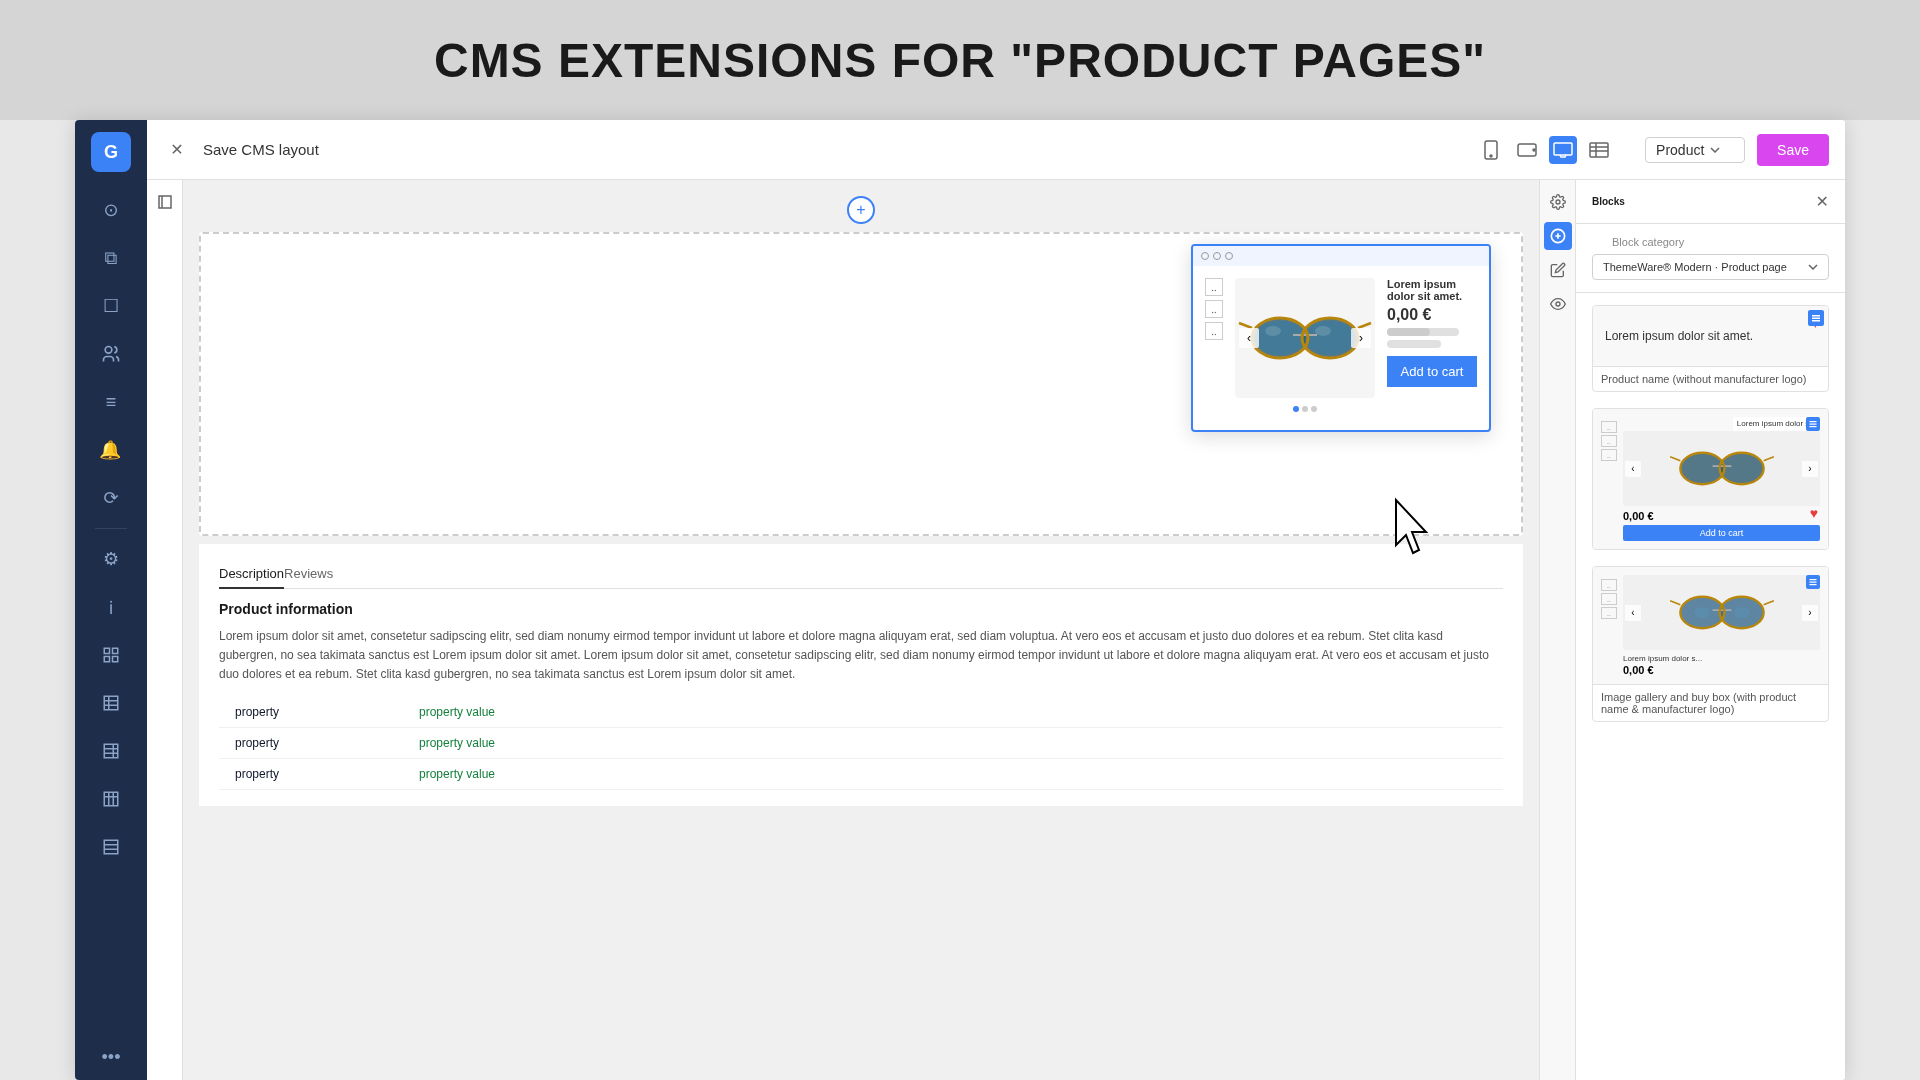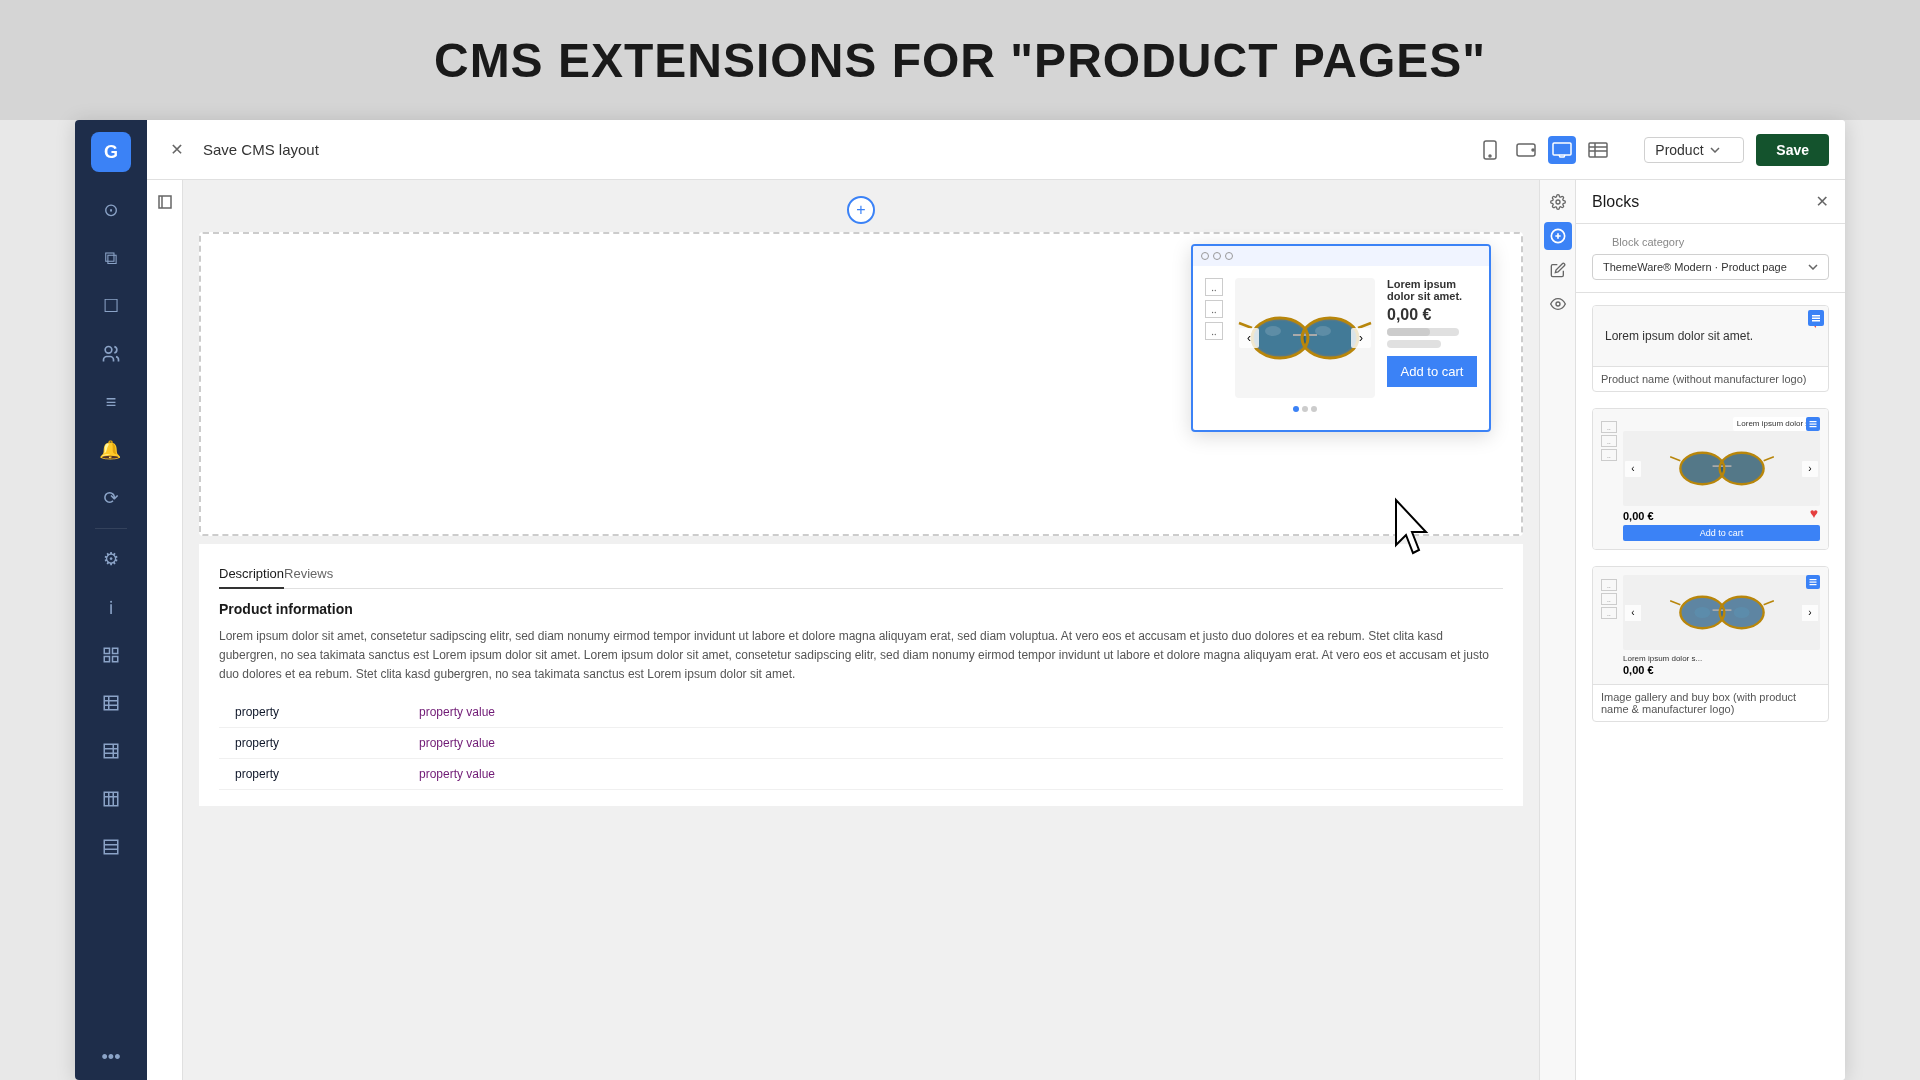--- a/index.html
+++ b/index.html
@@ -143,27 +143,27 @@
       border-radius: 4px;
       padding: 4px 10px;
       gap: 6px;
       cursor: pointer;
       font-size: 14px;
       color: #333;
       background: #fff;
       min-width: 100px;
     }
     .save-btn {
-      background: #14532d;
+      background: #d946ef;
       color: white;
       border: none;
       border-radius: 4px;
       padding: 8px 20px;
       font-size: 14px;
-      font-weight: 700;
+      font-weight: 400;
       cursor: pointer;
     }
 
     
     .editor-wrapper {
       display: flex;
       flex: 1;
       overflow: hidden;
     }
     .canvas-toolbar-icon {
@@ -433,43 +433,43 @@
       padding: 8px 0;
       border-bottom: 1px solid #f0f0f0;
       font-size: 12px;
     }
     .property-key {
       width: 200px;
       color: #0f172a;
       padding-left: 16px;
     }
     .property-val {
-      color: #701a75;
+      color: #15803d;
     }
 
     
     .right-panel {
       width: 270px;
       background: #fff;
       border-left: 1px solid #e0e0e0;
       display: flex;
       flex-direction: column;
       flex-shrink: 0;
       overflow: hidden;
     }
     .right-panel-header {
       display: flex;
       align-items: center;
       justify-content: space-between;
       padding: 12px 16px;
       border-bottom: 1px solid #e0e0e0;
     }
     .right-panel-title {
-      font-size: 16px;
-      font-weight: 400;
+      font-size: 10px;
+      font-weight: 700;
       color: #1a1a1a;
     }
     .right-panel-close {
       color: #666;
       cursor: pointer;
       font-size: 16px;
     }
     .right-panel-section {
       padding: 12px 16px;
       border-bottom: 1px solid #e0e0e0;

